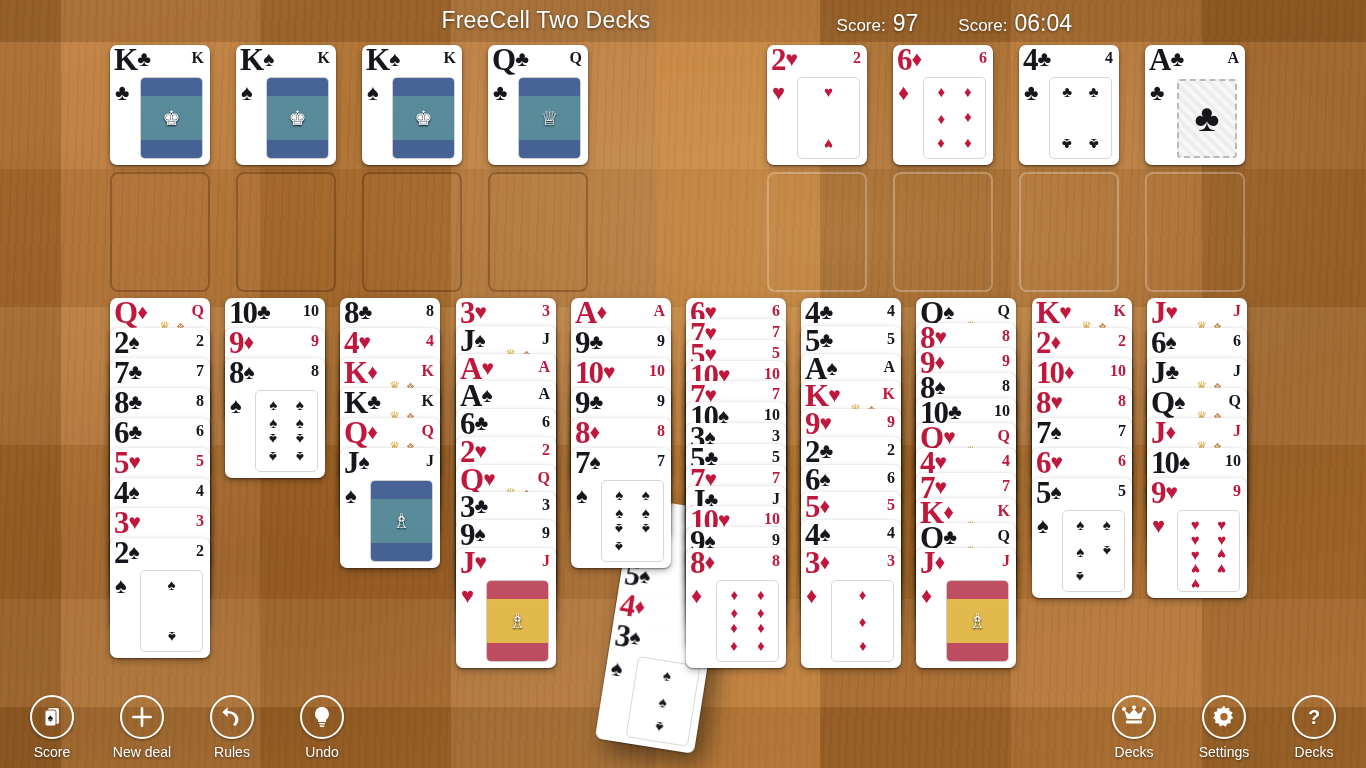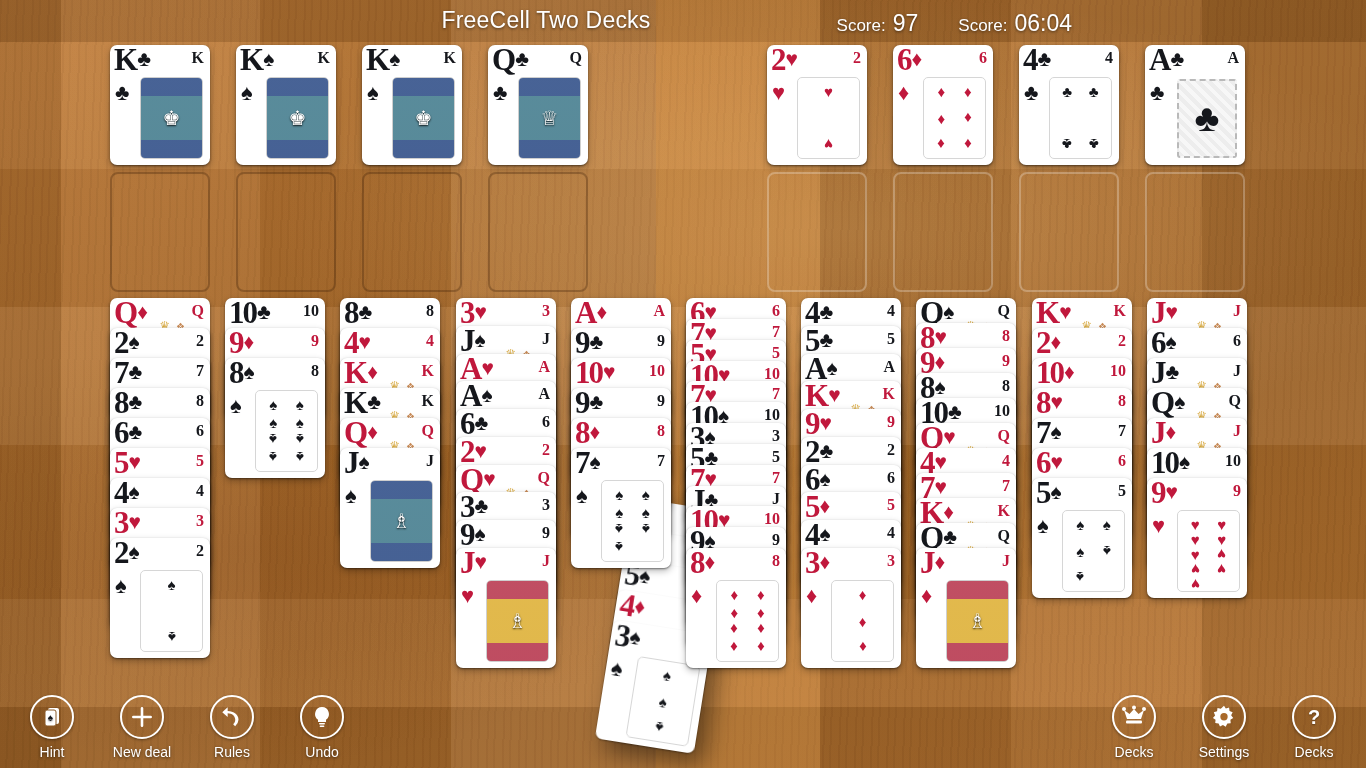--- a/index.html
+++ b/index.html
@@ -1085,21 +1085,21 @@
 
 <div class="toolbar" id="toolbar-left">
     <div class="tool">
       <div class="tool-icon">
         <svg width="24" height="24" viewBox="0 0 24 24">
           <rect x="8" y="3" width="11" height="16" rx="2" fill="#fff"></rect>
           <rect x="5" y="5" width="11" height="16" rx="2" fill="#fff" stroke="#8a5a28" stroke-width="1"></rect>
           <text x="10.5" y="16" font-size="10" text-anchor="middle" fill="#15171c">♠</text>
         </svg>
       </div>
-      <div class="tool-label">Hint</div>
+      <div class="tool-label">Score</div>
     </div>
     <div class="tool">
       <div class="tool-icon">
         <svg width="26" height="26" viewBox="0 0 24 24">
           <path d="M12 4v16M4 12h16" stroke="#fff" stroke-width="2.4" stroke-linecap="round"></path>
         </svg>
       </div>
       <div class="tool-label">New deal</div>
     </div>
     <div class="tool">

